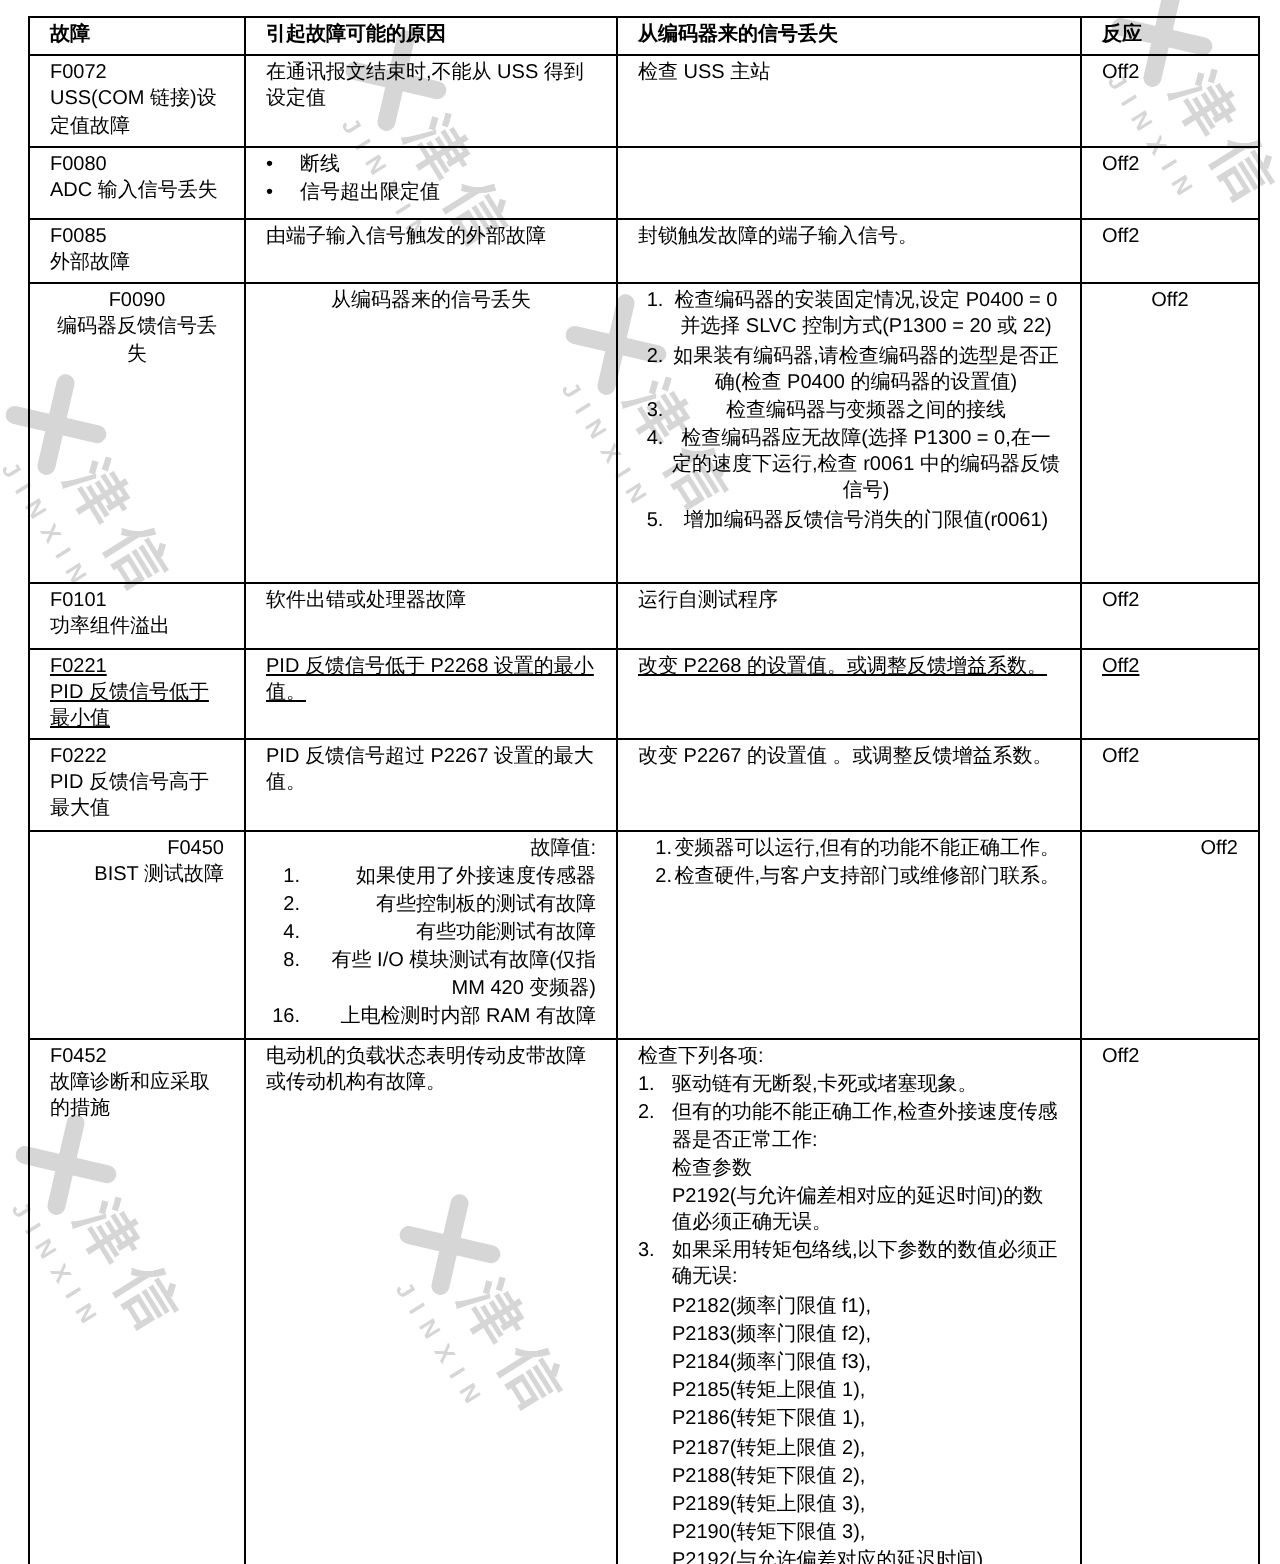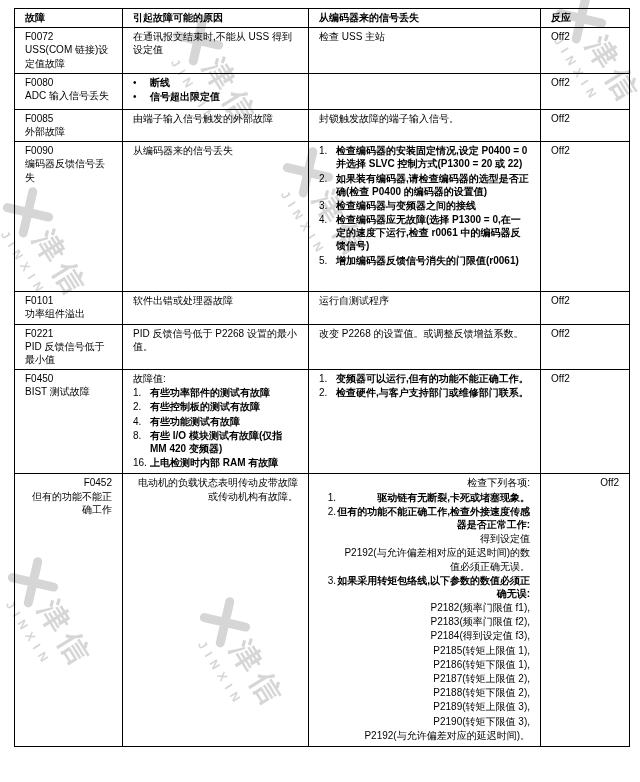--- a/index.html
+++ b/index.html
@@ -33,31 +33,31 @@
     padding: 2px 10px 3px; background: transparent; word-break: break-word; margin-top: 40px;
   }
   th { font-weight: 700; }
   col.c1 { width: 108px; }
   col.c2 { width: 186px; }
   col.c3 { width: 232px; }
   col.c4 { width: 89px; }
 
   .line { display: flex; margin-bottom: 1px; }
   .mk { flex: 0 0 17px; }
-  .tx { flex: 1; font-weight: bold; }
+  .tx { flex: 1; }
   .plain { margin-bottom: 1px; }
   .ind { padding-left: 17px; }
 
   
   tbody tr:nth-child(1) td { height: 42px; }
   tbody tr:nth-child(2) td { height: 36px; }
   tbody tr:nth-child(3) td { height: 28px; }
-  tbody tr:nth-child(4) td { height: 150px; }
+  tbody tr:nth-child(4) td { height: 150px; text-align: center; }
   tbody tr:nth-child(5) td { height: 28px; }
-  tbody tr:nth-child(6) td { height: 40px; }
+  tbody tr:nth-child(6) td { height: 40px; text-decoration: underline; }
   tbody tr:nth-child(7) td { height: 44px; }
   tbody tr:nth-child(8) td { height: 98px; text-align: right; }
   tbody tr:nth-child(9) td { height: 279px; }
 </style>
 </head>
 <body>
 
 <div>
   <div class="wm" style="left:205px; top:10px;">
     <div class="row">
@@ -229,28 +229,41 @@
           <td>
             <div class="plain">PID 反馈信号低于 P2268 设置的最小值。</div>
           </td>
           <td>
             <div class="plain">改变 P2268 的设置值。或调整反馈增益系数。</div>
           </td>
           <td>Off2</td>
         </tr>
         <tr>
           <td>
+            <div class="code">F0222</div>
+            <div class="fname">PID 反馈信号高于最大值</div>
+          </td>
+          <td>
+            <div class="plain">PID 反馈信号超过 P2267 设置的最大值。</div>
+          </td>
+          <td>
+            <div class="plain">改变 P2267 的设置值 。或调整反馈增益系数。</div>
+          </td>
+          <td>Off2</td>
+        </tr>
+        <tr>
+          <td>
             <div class="code">F0450</div>
             <div class="fname">BIST 测试故障</div>
           </td>
           <td>
             <div class="plain">故障值:</div>
             <div class="line">
               <span class="mk">1.</span>
-              <span class="tx">有些功率部件的测试有故障</span>
+              <span class="tx">如果使用了外接速度传感器</span>
             </div>
             <div class="line">
               <span class="mk">2.</span>
               <span class="tx">有些控制板的测试有故障</span>
             </div>
             <div class="line">
               <span class="mk">4.</span>
               <span class="tx">有些功能测试有故障</span>
             </div>
             <div class="line">
@@ -270,44 +283,44 @@
             <div class="line">
               <span class="mk">2.</span>
               <span class="tx">检查硬件,与客户支持部门或维修部门联系。</span>
             </div>
           </td>
           <td>Off2</td>
         </tr>
         <tr>
           <td>
             <div class="code">F0452</div>
-            <div class="fname">但有的功能不能正确工作</div>
+            <div class="fname">故障诊断和应采取的措施</div>
           </td>
           <td>
             <div class="plain">电动机的负载状态表明传动皮带故障或传动机构有故障。</div>
           </td>
           <td>
             <div class="plain">检查下列各项:</div>
             <div class="line">
               <span class="mk">1.</span>
               <span class="tx">驱动链有无断裂,卡死或堵塞现象。</span>
             </div>
             <div class="line">
               <span class="mk">2.</span>
               <span class="tx">但有的功能不能正确工作,检查外接速度传感器是否正常工作:</span>
             </div>
-            <div class="plain ind">得到设定值</div>
+            <div class="plain ind">检查参数</div>
             <div class="plain ind">P2192(与允许偏差相对应的延迟时间)的数值必须正确无误。</div>
             <div class="line">
               <span class="mk">3.</span>
               <span class="tx">如果采用转矩包络线,以下参数的数值必须正确无误:</span>
             </div>
             <div class="plain ind">P2182(频率门限值 f1),</div>
             <div class="plain ind">P2183(频率门限值 f2),</div>
-            <div class="plain ind">P2184(得到设定值 f3),</div>
+            <div class="plain ind">P2184(频率门限值 f3),</div>
             <div class="plain ind">P2185(转矩上限值 1),</div>
             <div class="plain ind">P2186(转矩下限值 1),</div>
             <div class="plain ind">P2187(转矩上限值 2),</div>
             <div class="plain ind">P2188(转矩下限值 2),</div>
             <div class="plain ind">P2189(转矩上限值 3),</div>
             <div class="plain ind">P2190(转矩下限值 3),</div>
             <div class="plain ind">P2192(与允许偏差对应的延迟时间)。</div>
           </td>
           <td>Off2</td>
         </tr>

